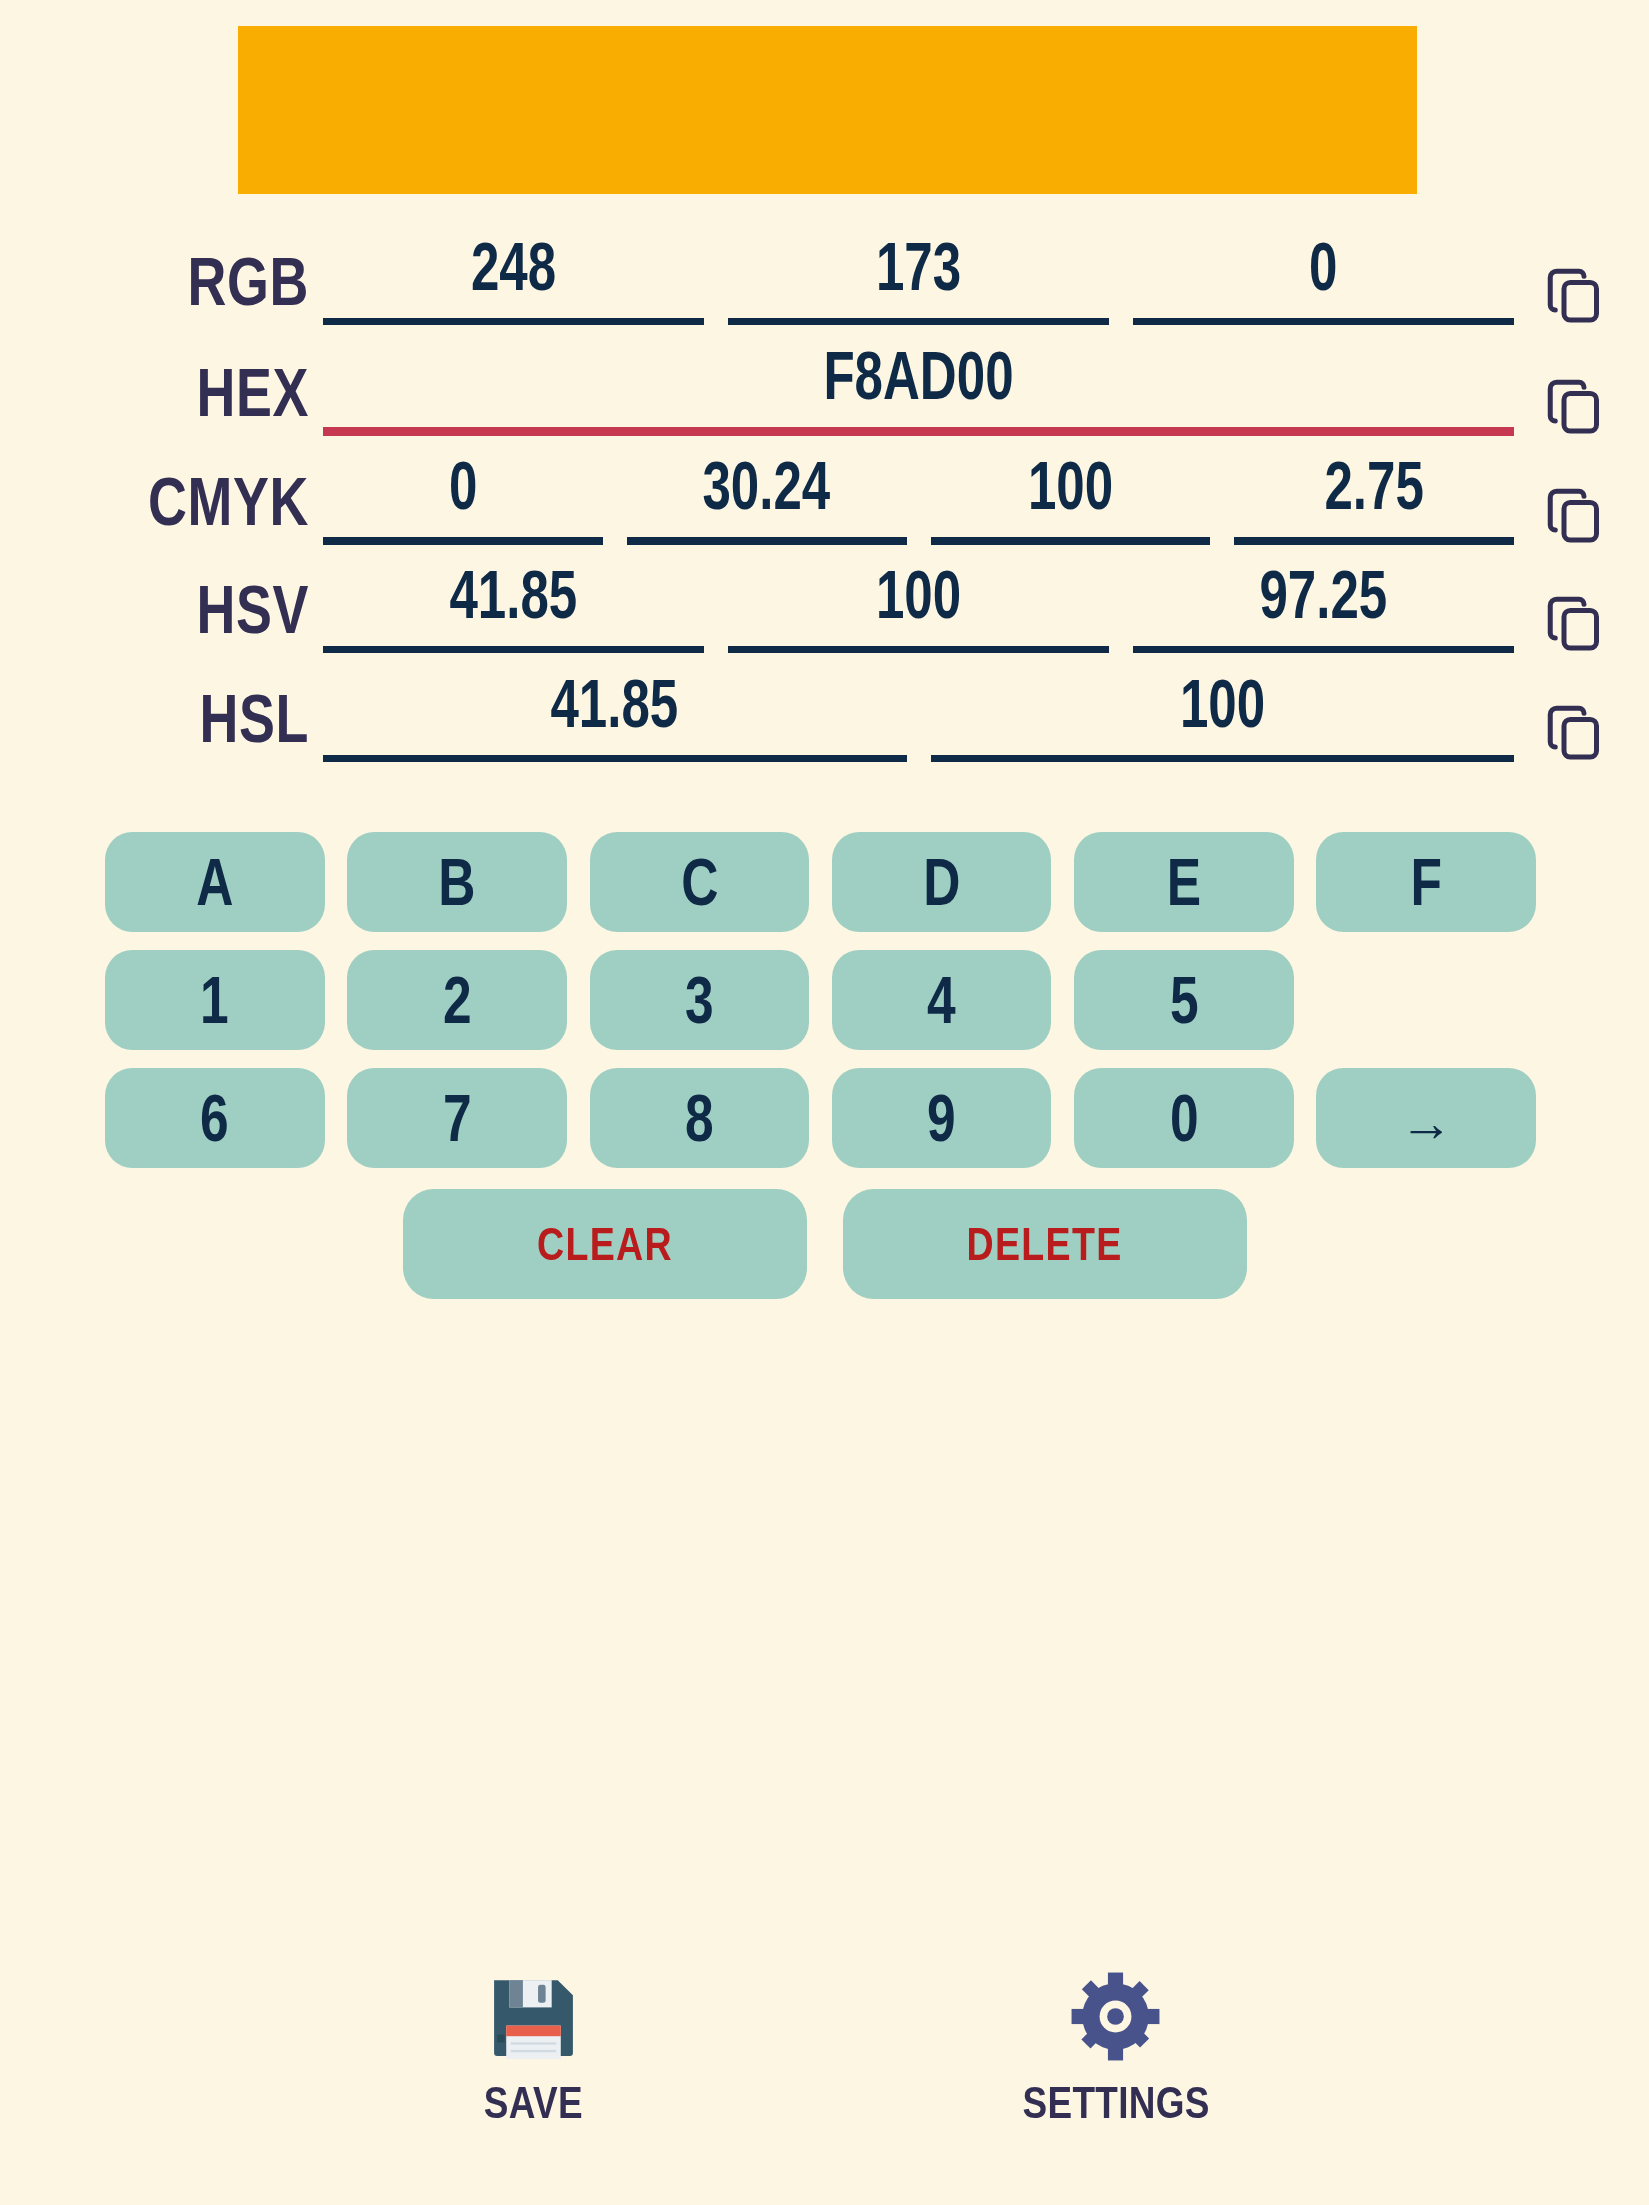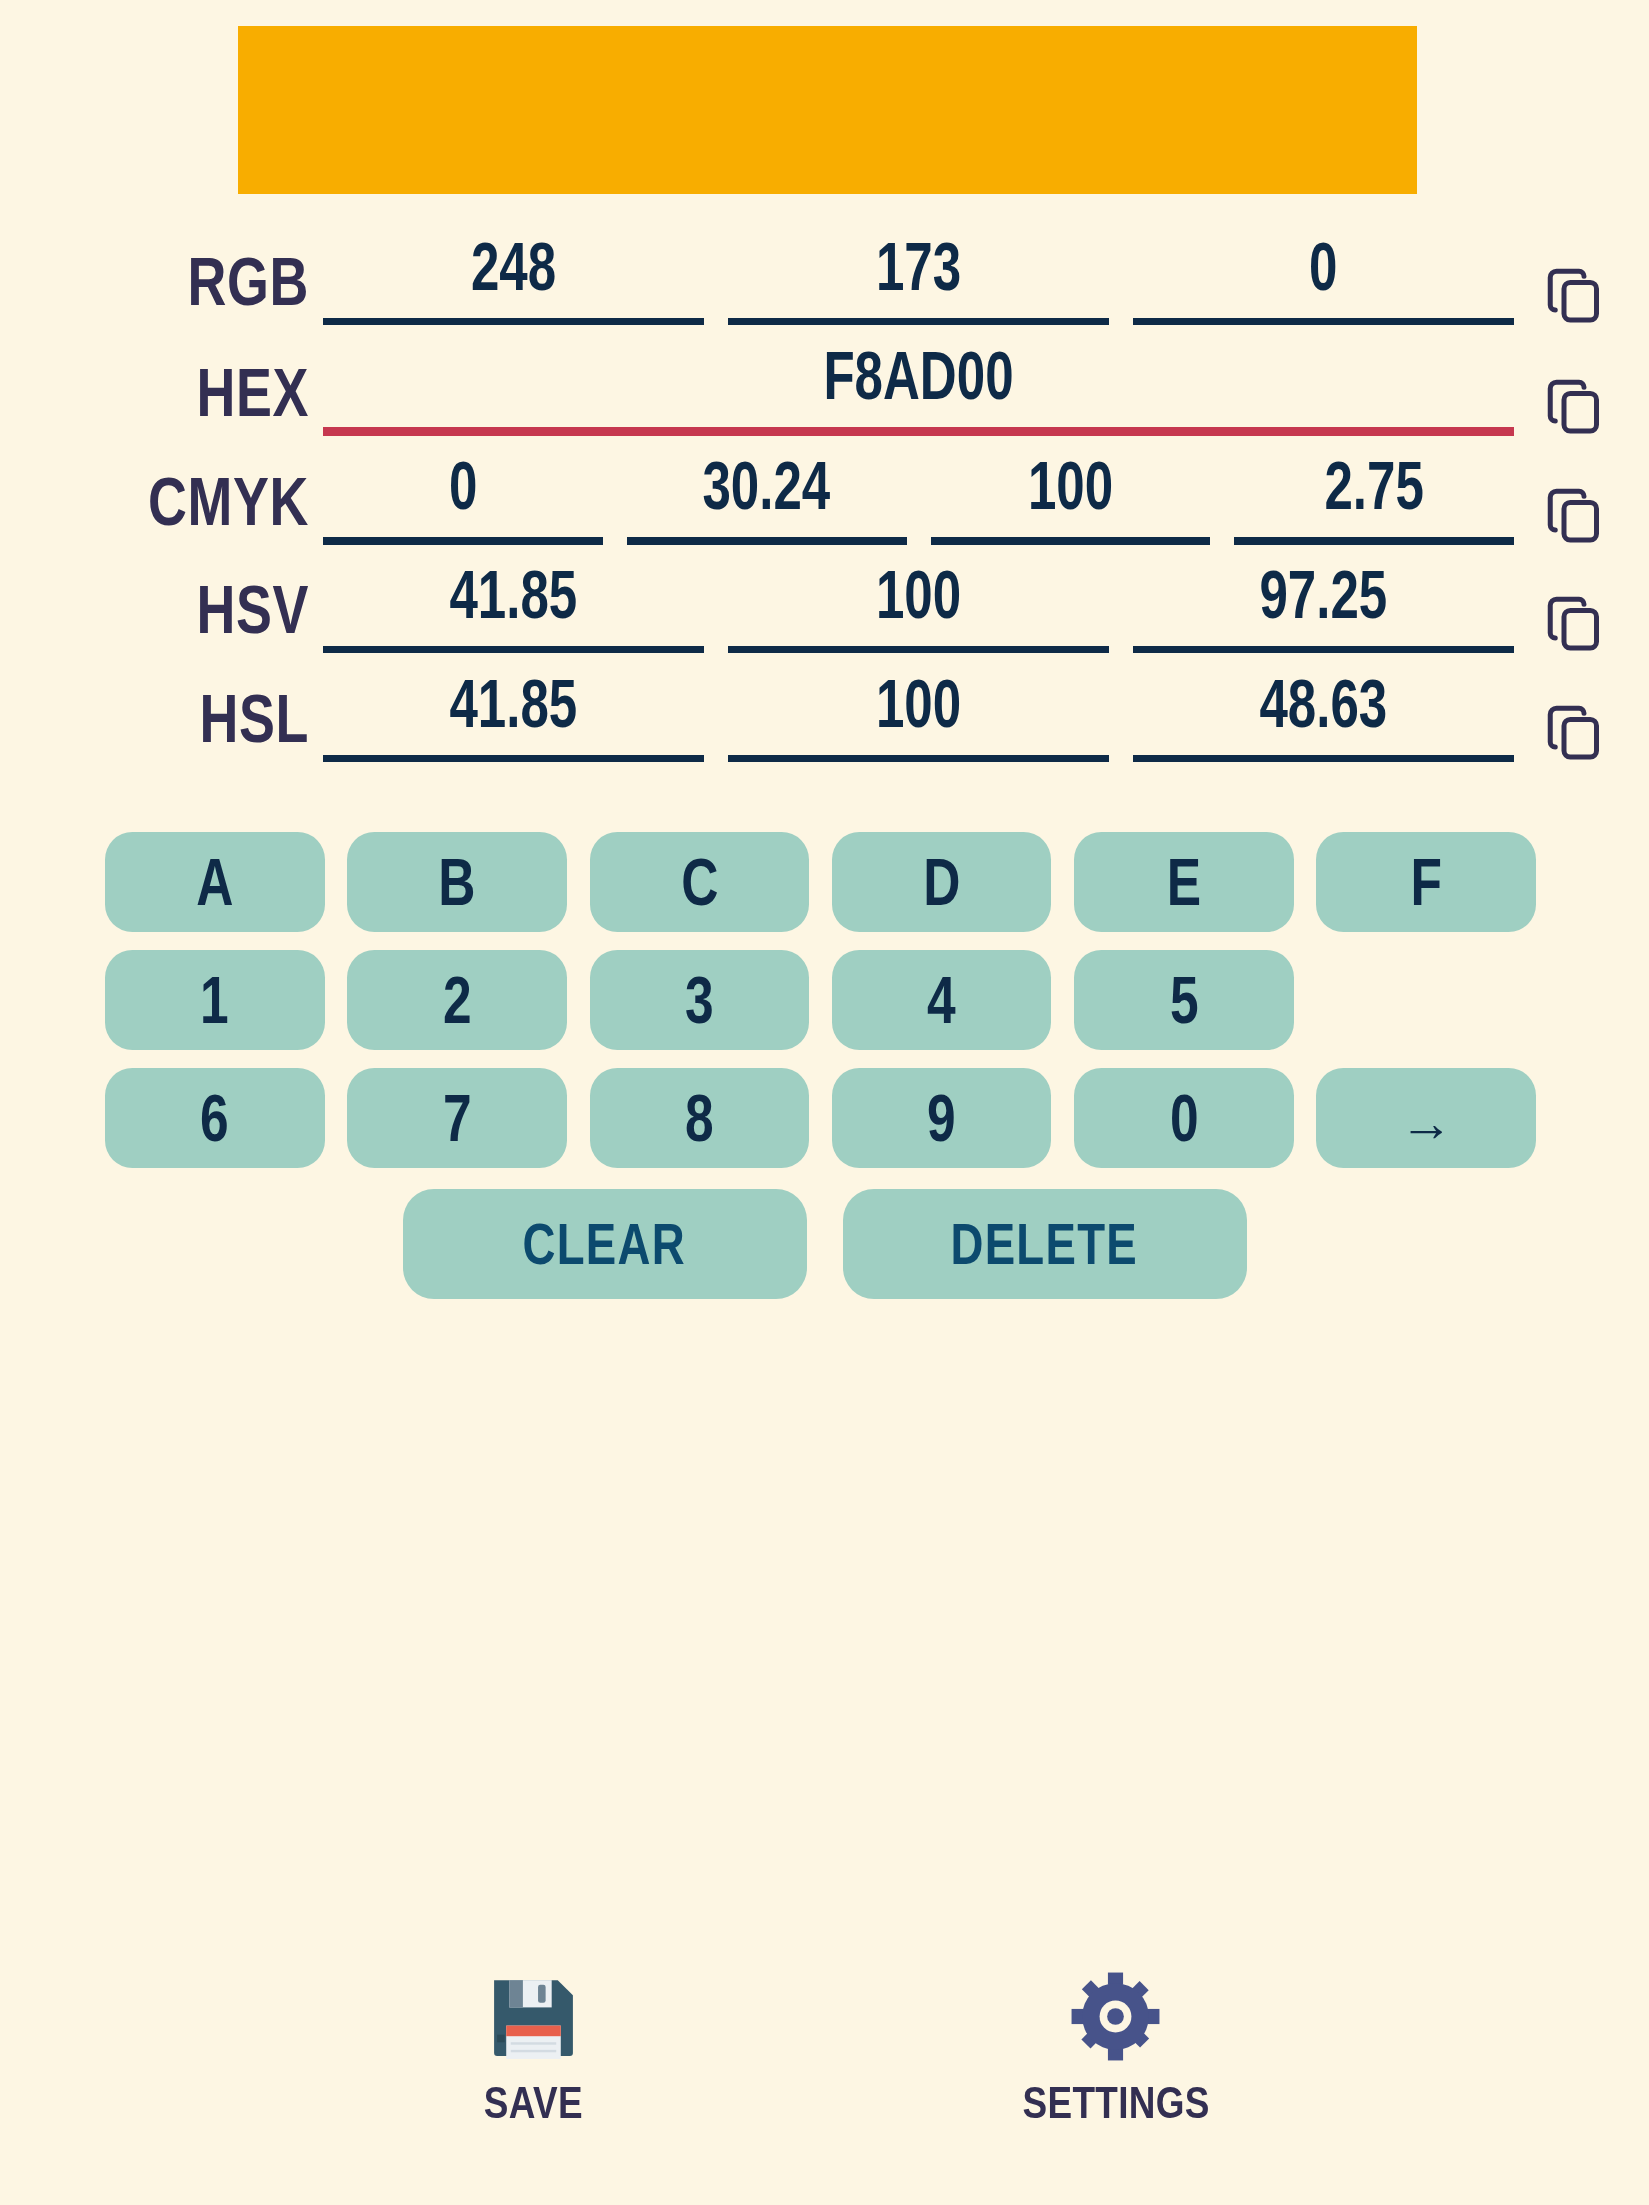--- a/index.html
+++ b/index.html
@@ -136,24 +136,24 @@
     display: flex;
     justify-content: center;
     gap: 36px;
   }
   .action-key {
     width: 404px;
     height: 110px;
     background: #9FCFC2;
     border: none;
     border-radius: 31px;
-    color: #0c4a6e;
-    font-family: "Liberation Sans Narrow", "Liberation Sans", sans-serif;
-    font-weight: 700;
-    font-size: 57px;
+    color: #b91c1c;
+    font-family: "Liberation Sans Narrow", "Liberation Sans", sans-serif;
+    font-weight: 700;
+    font-size: 47px;
     line-height: 110px;
     letter-spacing: 1.6px;
     cursor: pointer;
     padding: 0;
   }
   .action-key span { display: inline-block; transform: scaleX(0.80); }
 
   
   .bottom-nav {
     margin-top: auto;
@@ -290,24 +290,20 @@
 
     <div class="row">
       <div class="row-label">HSL</div>
       <div class="row-fields">
         <div class="field">
           <div class="field-value">41.85</div>
           <div class="field-rule"></div>
         </div>
         <div class="field">
           <div class="field-value">100</div>
-          <div class="field-rule"></div>
-        </div>
-        <div class="field">
-          <div class="field-value">48.63</div>
           <div class="field-rule"></div>
         </div>
       </div>
       <div class="copy-cell">
         <svg class="copy-icon" viewBox="0 0 24 24" fill="none" stroke="#332F52" stroke-width="2" stroke-linecap="round" stroke-linejoin="round">
           <rect x="8" y="7" width="13" height="15" rx="2.5"></rect>
           <path d="M16 4.5A2 2 0 0 0 14 2.5H5A2.5 2.5 0 0 0 2.5 5v11A2 2 0 0 0 4.5 18"></path>
         </svg>
       </div>
     </div>

